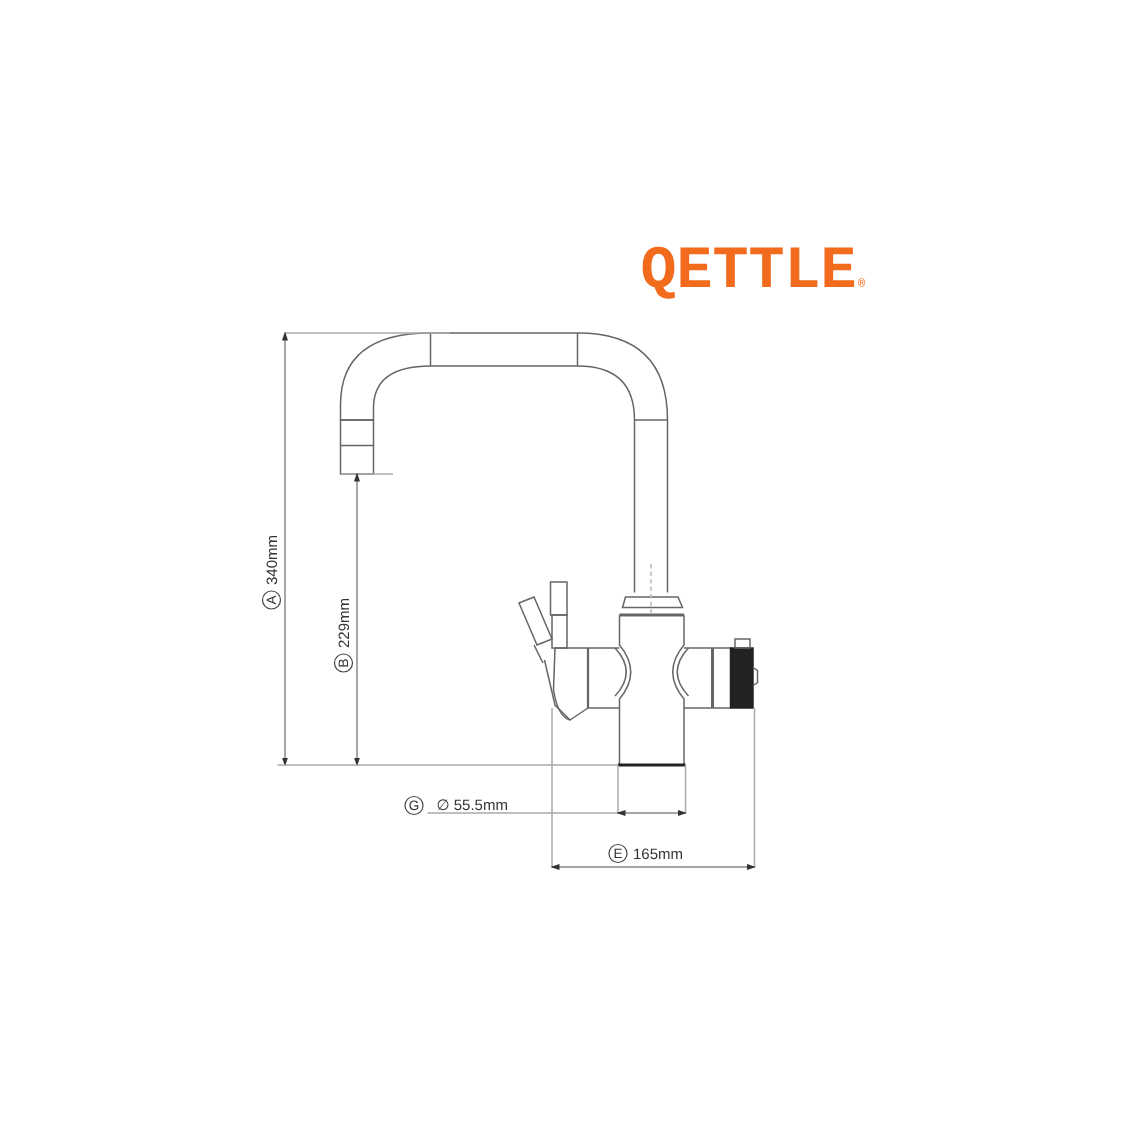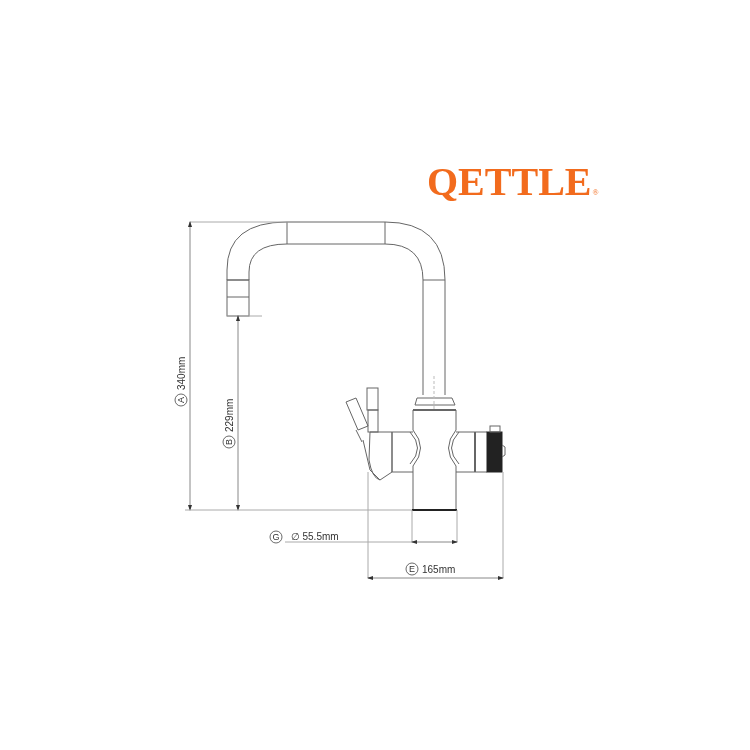--- a/index.html
+++ b/index.html
@@ -1,19 +1,19 @@
 <!DOCTYPE html>
 <html><head>
   <meta charset="utf-8">
   <style>
     html, body { margin: 0; padding: 0; background: #ffffff; }
     body { width: 750px; height: 750px; position: relative; overflow: hidden; font-family: "Liberation Sans", sans-serif; }
     .logo {
       position: absolute; left: 427px; top: 159px;
-      font-family: Liberation Serif, serif;
+      font-family: Liberation Mono, monospace;
       font-weight: bold; font-size: 40px; letter-spacing: 0px;
       line-height: 46px;
     }
     .logo .reg { font-size: 8px; font-weight: normal; vertical-align: baseline; margin-left: 1px; }
     svg.drawing { position: absolute; left: 0; top: 0; }
     .dim-text { font-family: "Liberation Sans", sans-serif; font-size: 10px; fill: #333333; }
     .circ-text { font-family: "Liberation Sans", sans-serif; font-size: 9px; fill: #333333; }
   </style>
 </head>
 <body>

